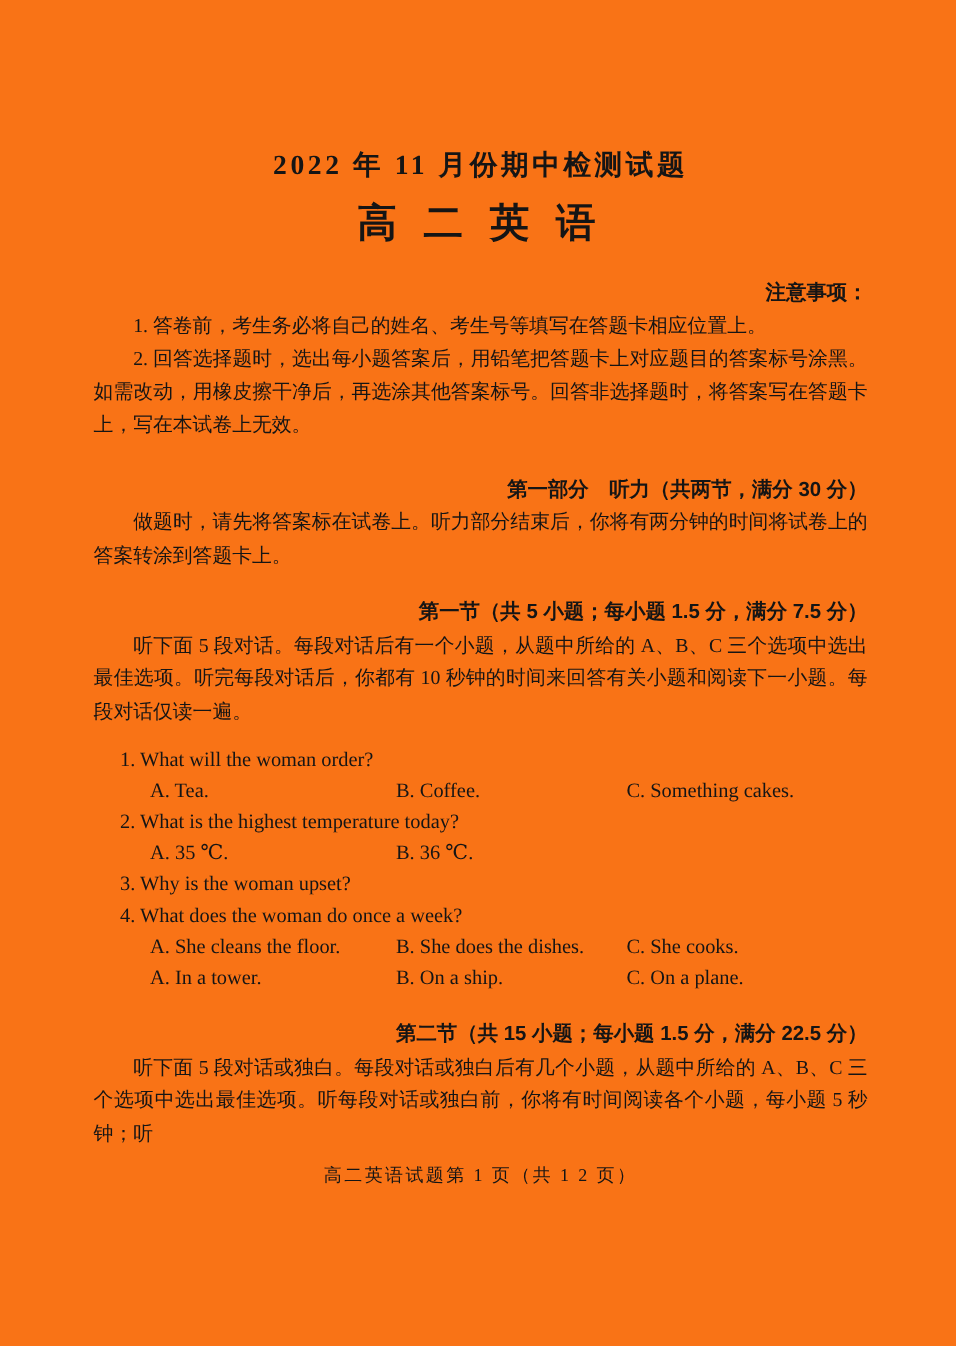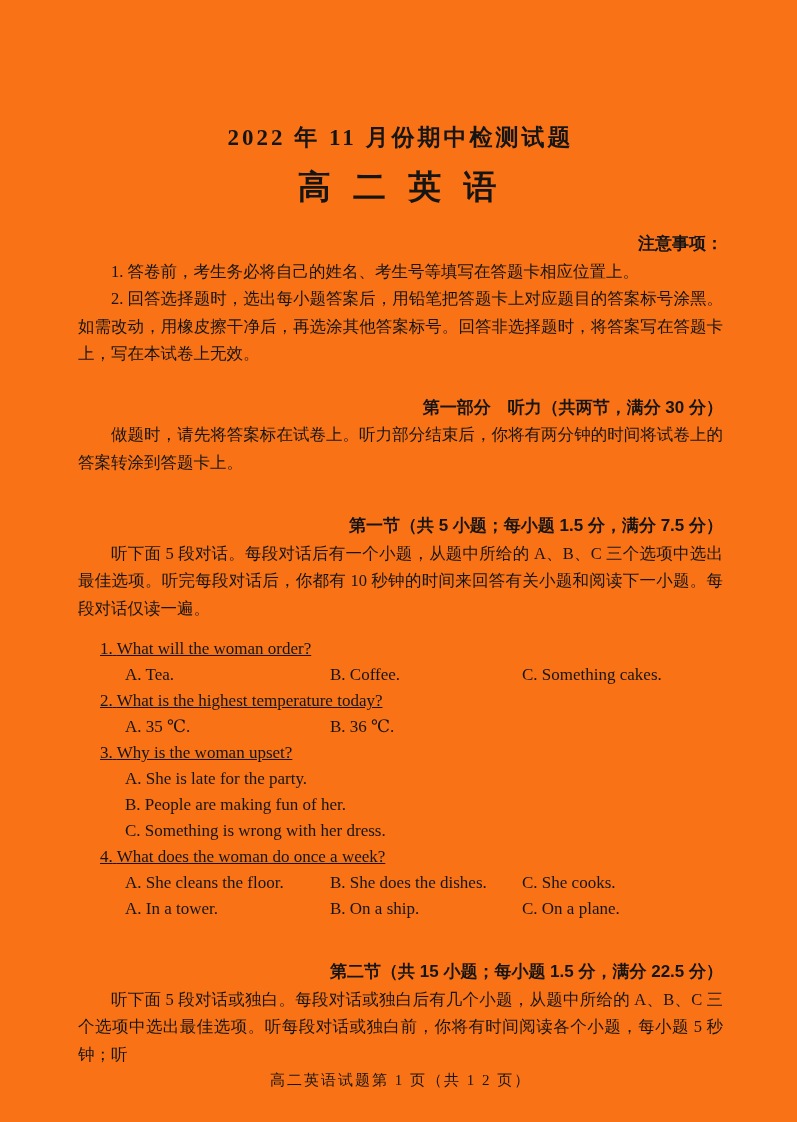--- a/index.html
+++ b/index.html
@@ -46,48 +46,47 @@
   .notice-heading { font-size: 17px; line-height: 27.5px; }
   .part-heading {
     font-size: 17px;
     line-height: 27.5px;
     margin-top: 26px;
   }
   .section-heading {
     font-size: 17px;
     line-height: 27.5px;
     padding-left: 22px;
-    margin-top: 36px;
+    margin-top: 20px;
   }
   .questions {
     margin-top: 14px;
     font-size: 17px;
   }
   .q-line {
     line-height: 26px;
     padding-left: 22px;
-    text-decoration: underline;
   }
   .opt-row {
     display: grid;
     grid-template-columns: 205px 192px auto;
     padding-left: 47px;
     line-height: 26px;
   }
   .opt-stack .opt {
     display: block;
     padding-left: 47px;
     line-height: 26px;
   }
   .section2 { margin-top: 4px; }
   .page-footer {
     text-align: center;
     font-size: 15px;
     letter-spacing: 2px;
-    margin-top: 0;
+    margin-top: 10px;
     line-height: 24px;
   }
 </style>
 </head>
 <body>
 
 <div class="page">
 
   <div class="exam-title">2022 年 11 月份期中检测试题</div>
   <div class="subject-title">高 二 英 语</div>
@@ -129,25 +128,20 @@
             <span class="opt">A. 35 ℃.</span>
             <span class="opt">B. 36 ℃.</span>
           </div>
         </div>
 
         <div class="question">
           <div class="q-line">
             <span>3.</span>
             <span>Why is the woman upset?</span>
           </div>
-          <div class="opt-stack">
-            <span class="opt">A. She is late for the party.</span>
-            <span class="opt">B. People are making fun of her.</span>
-            <span class="opt">C. Something is wrong with her dress.</span>
-          </div>
         </div>
 
         <div class="question">
           <div class="q-line">
             <span>4.</span>
             <span>What does the woman do once a week?</span>
           </div>
           <div class="opt-row">
             <span class="opt">A. She cleans the floor.</span>
             <span class="opt">B. She does the dishes.</span>

